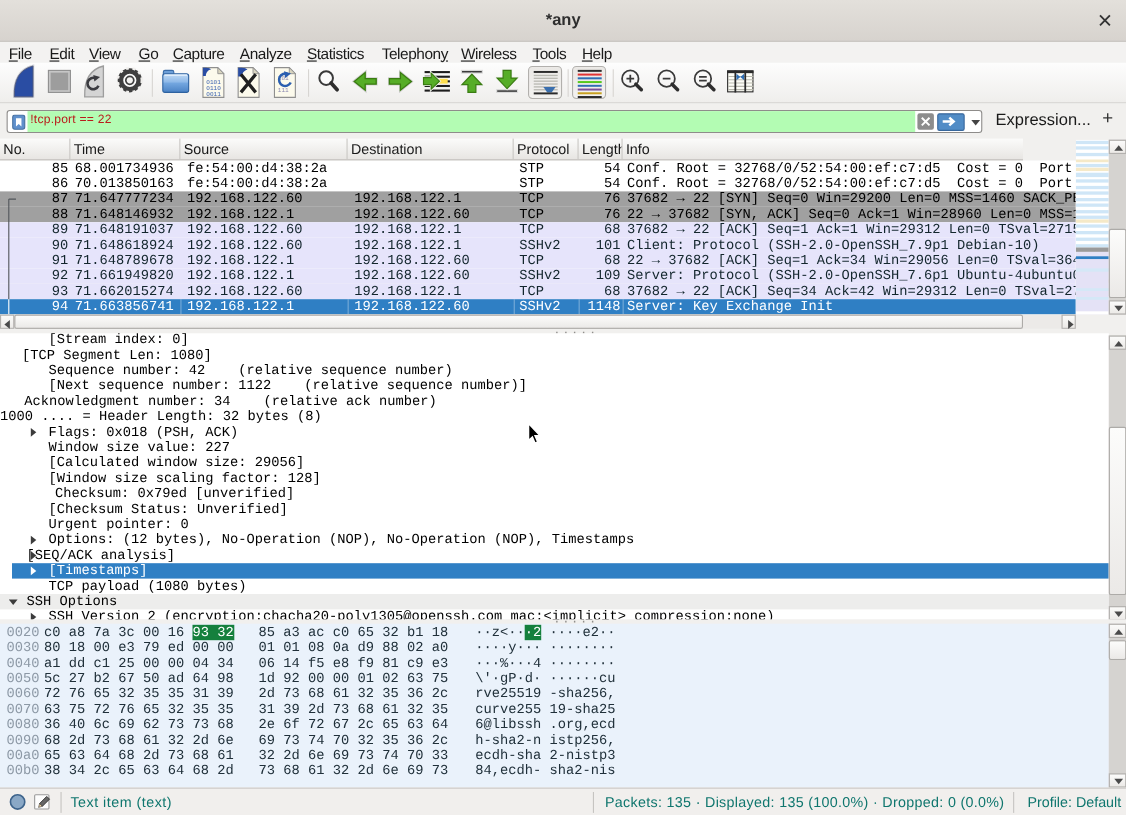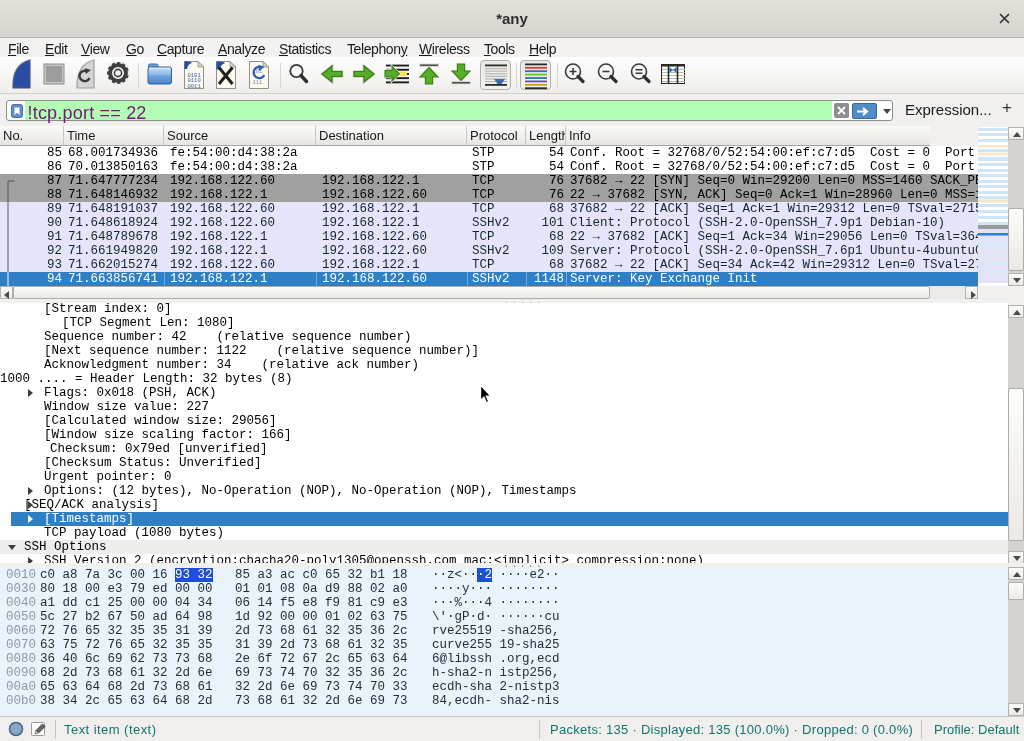--- a/index.html
+++ b/index.html
@@ -14,21 +14,21 @@
 #menu span{position:absolute;top:2.5px;font-size:14px;letter-spacing:-0.4px;color:#1a1a1a}
 #menu u{text-decoration:underline}
 
 #tb{left:0;top:57px;width:1024px;height:37px;background:linear-gradient(#fdfdfd,#efeeec);border-bottom:1px solid #d2d0cd}
 .tsep{position:absolute;top:6px;width:1px;height:25px;background:#d7d5d2}
 .pbtn{position:absolute;top:3px;width:31px;height:30px;border:1px solid #b2b0ad;border-radius:4px;background:linear-gradient(#eae8e5,#f3f2f0)}
 
 #fb{left:0;top:94px;width:1024px;height:32px;background:#f1f0ee}
 #fbox{left:6px;top:6px;width:887px;height:21px;background:#fff;border:1px solid #8e8c8a;border-radius:3px}
 #fgreen{left:18px;top:0px;width:807px;height:19px;background:#b3fcb3}
-#ftext{left:20.5px;top:1.5px;font-size:18px;color:#701a75;letter-spacing:0.2px}
+#ftext{left:20.5px;top:1.5px;font-size:11px;color:#b91c1c;letter-spacing:0.2px}
 .fxbtn{left:827px;top:2px;width:15px;height:15px;background:#8d8d8d;border-radius:2px}
 .fabtn{left:845px;top:1.5px;width:25px;height:16px;background:#518cc6;border:1px solid #38679c;border-radius:2px}
 #fexpr{left:905px;top:7px;font-size:15px;color:#1a1a1a}
 #fplus{left:1002px;top:4px;font-size:17px;color:#333}
 
 #phdr{left:0;top:126px;width:930px;height:20px;background:linear-gradient(#fbfbfa,#e7e5e2);border-bottom:1px solid #a9a6a2}
 #phdr div{position:absolute;top:0;height:19px;border-right:1px solid #c9c7c4;font-size:13px;color:#191919;padding:2px 0 0 3px;overflow:hidden}
 
 #plist{left:0;top:146px;width:978px;height:140px;background:#fff;overflow:hidden}
 .prow{position:absolute;left:0;width:978px;height:14px;font-size:12.5px;line-height:14px;white-space:pre;overflow:hidden}
@@ -48,21 +48,21 @@
 
 #detail{left:0;top:303px;width:1008px;height:261px;background:#fff;overflow:hidden}
 .dl{position:absolute;left:0;width:1008px;height:14px;font-size:12.5px;line-height:14.2px;color:#000;white-space:pre;overflow:hidden}
 .exp{position:absolute;width:0;height:0;border-left:5px solid #3c3c3c;border-top:4px solid transparent;border-bottom:4px solid transparent;top:3px}
 
 #hex{left:0;top:567px;width:1008px;height:149px;background:#eaf2fb;overflow:hidden}
 .hl{position:absolute;left:0;width:1008px;height:14px;font-size:12.5px;line-height:14.2px;white-space:pre;color:#20303a}
 .hoff{position:absolute;left:6px;color:#8d99a6}
 .hbytes{position:absolute;left:40px}
 .hascii{position:absolute;left:432px}
-.hsel{background:#1d4ed8;color:#fff}
+.hsel{background:#15803d;color:#fff}
 
 #status{left:0;top:716px;width:1024px;height:25px;background:#f1efed;border-top:1px solid #cbc8c5}
 #status .s{position:absolute;top:5px;font-size:13px;color:#0f766e}
 .vsep{position:absolute;width:1px;background:#c6c4c1}
 </style></head>
 <body>
 <div class="a" id="title">
     <div class="a t">*any</div>
 <svg class="a" style="left:998px;top:12px" width="13" height="13">
       <path d="M2 2 L11 11 M11 2 L2 11" stroke="#333" stroke-width="1.7"></path>
@@ -322,29 +322,29 @@
   </div>
 <div class="sthumb" style="left:13px;top:286px;width:917px;height:13px"></div>
 <div class="sbtn" style="left:965px;top:286px;width:13px;height:13px">
     <div class="tri" style="left:4.5px;top:3.5px;border-top:4px solid transparent;border-bottom:4px solid transparent;border-left:5px solid #4a4a4a"></div>
   </div>
 <div class="split" style="top:299px;height:6px">
     <span class="dots" style="left:503px;top:-2px">·····</span>
   </div>
 <div class="a mono" id="detail">
 <div class="dl" style="top:-0.6000000000000001px"><span style="margin-left:44px">[Stream index: 0]</span></div>
-<div class="dl" style="top:13.4px"><span style="margin-left:62px">[TCP Segment Len: 1080]</span></div>
+<div class="dl" style="top:13.4px"><span style="margin-left:20px">[TCP Segment Len: 1080]</span></div>
 <div class="dl" style="top:27.4px"><span style="margin-left:44px">Sequence number: 42    (relative sequence number)</span></div>
 <div class="dl" style="top:41.4px"><span style="margin-left:44px">[Next sequence number: 1122    (relative sequence number)]</span></div>
-<div class="dl" style="top:55.4px"><span style="margin-left:44px">Acknowledgment number: 34    (relative ack number)</span></div>
+<div class="dl" style="top:55.4px"><span style="margin-left:22px">Acknowledgment number: 34    (relative ack number)</span></div>
 <div class="dl" style="top:69.4px"><span style="">1000 .... = Header Length: 32 bytes (8)</span></div>
 <div class="dl" style="top:83.4px"><i class="exp" style="left:28px"></i><span style="margin-left:44px">Flags: 0x018 (PSH, ACK)</span></div>
 <div class="dl" style="top:97.4px"><span style="margin-left:44px">Window size value: 227</span></div>
 <div class="dl" style="top:111.4px"><span style="margin-left:44px">[Calculated window size: 29056]</span></div>
-<div class="dl" style="top:125.4px"><span style="margin-left:44px">[Window size scaling factor: 166]</span></div>
+<div class="dl" style="top:125.4px"><span style="margin-left:44px">[Window size scaling factor: 128]</span></div>
 <div class="dl" style="top:139.4px"><span style="margin-left:50px">Checksum: 0x79ed [unverified]</span></div>
 <div class="dl" style="top:153.4px"><span style="margin-left:44px">[Checksum Status: Unverified]</span></div>
 <div class="dl" style="top:167.4px"><span style="margin-left:44px">Urgent pointer: 0</span></div>
 <div class="dl" style="top:181.4px"><i class="exp" style="left:28px"></i><span style="margin-left:44px">Options: (12 bytes), No-Operation (NOP), No-Operation (NOP), Timestamps</span></div>
 <div class="dl" style="top:195.4px"><i class="exp" style="left:28px"></i><span style="margin-left:24px">[SEQ/ACK analysis]</span></div>
 <div class="dl" style="top:209.4px;background:linear-gradient(90deg,#fff 11px,#2f7fc4 11px);color:#fff"><i class="exp" style="left:28px;border-left-color:#fff"></i><span style="margin-left:44px">[Timestamps]</span></div>
 <div class="dl" style="top:223.4px"><span style="margin-left:44px">TCP payload (1080 bytes)</span></div>
 <div class="dl" style="top:237.4px;background:#ededec"><i class="exp" style="left:8px;border-left:4px solid transparent;border-right:4px solid transparent;border-top:5px solid #3c3c3c;border-bottom:none;top:5px"></i><span style="margin-left:24px">SSH Options</span></div>
 <div class="dl" style="top:251.4px"><i class="exp" style="left:28px"></i><span style="margin-left:44px">SSH Version 2 (encryption:chacha20-poly1305@openssh.com mac:&lt;implicit&gt; compression:none)</span></div>
 </div>
@@ -353,21 +353,21 @@
     <div class="tri" style="left:3.5px;top:4px;border-left:4px solid transparent;border-right:4px solid transparent;border-bottom:5px solid #4a4a4a"></div>
   </div>
 <div class="sthumb" style="left:1008px;top:388px;width:16px;height:153px"></div>
 <div class="sbtn" style="left:1008px;top:551px;width:16px;height:13px">
     <div class="tri" style="left:3.5px;top:4px;border-left:4px solid transparent;border-right:4px solid transparent;border-top:5px solid #4a4a4a"></div>
   </div>
 <div class="split" style="top:563px;height:4px">
     <span class="dots" style="left:503px;top:-3px">·····</span>
   </div>
 <div class="a mono" id="hex">
-<div class="hl" style="top:1px"><span class="hoff">0010</span><span class="hbytes">c0 a8 7a 3c 00 16 <span class="hsel">93 32</span>   85 a3 ac c0 65 32 b1 18</span><span class="hascii">··z&lt;··<span class="hsel">·2</span> ····e2··</span></div>
+<div class="hl" style="top:1px"><span class="hoff">0020</span><span class="hbytes">c0 a8 7a 3c 00 16 <span class="hsel">93 32</span>   85 a3 ac c0 65 32 b1 18</span><span class="hascii">··z&lt;··<span class="hsel">·2</span> ····e2··</span></div>
 <div class="hl" style="top:15px"><span class="hoff">0030</span><span class="hbytes">80 18 00 e3 79 ed 00 00   01 01 08 0a d9 88 02 a0</span><span class="hascii">····y··· ········</span></div>
 <div class="hl" style="top:29px"><span class="hoff">0040</span><span class="hbytes">a1 dd c1 25 00 00 04 34   06 14 f5 e8 f9 81 c9 e3</span><span class="hascii">···%···4 ········</span></div>
 <div class="hl" style="top:43px"><span class="hoff">0050</span><span class="hbytes">5c 27 b2 67 50 ad 64 98   1d 92 00 00 01 02 63 75</span><span class="hascii">\'·gP·d· ······cu</span></div>
 <div class="hl" style="top:57px"><span class="hoff">0060</span><span class="hbytes">72 76 65 32 35 35 31 39   2d 73 68 61 32 35 36 2c</span><span class="hascii">rve25519 -sha256,</span></div>
 <div class="hl" style="top:71px"><span class="hoff">0070</span><span class="hbytes">63 75 72 76 65 32 35 35   31 39 2d 73 68 61 32 35</span><span class="hascii">curve255 19-sha25</span></div>
 <div class="hl" style="top:85px"><span class="hoff">0080</span><span class="hbytes">36 40 6c 69 62 73 73 68   2e 6f 72 67 2c 65 63 64</span><span class="hascii">6@libssh .org,ecd</span></div>
 <div class="hl" style="top:99px"><span class="hoff">0090</span><span class="hbytes">68 2d 73 68 61 32 2d 6e   69 73 74 70 32 35 36 2c</span><span class="hascii">h-sha2-n istp256,</span></div>
 <div class="hl" style="top:113px"><span class="hoff">00a0</span><span class="hbytes">65 63 64 68 2d 73 68 61   32 2d 6e 69 73 74 70 33</span><span class="hascii">ecdh-sha 2-nistp3</span></div>
 <div class="hl" style="top:127px"><span class="hoff">00b0</span><span class="hbytes">38 34 2c 65 63 64 68 2d   73 68 61 32 2d 6e 69 73</span><span class="hascii">84,ecdh- sha2-nis</span></div>
 </div>

